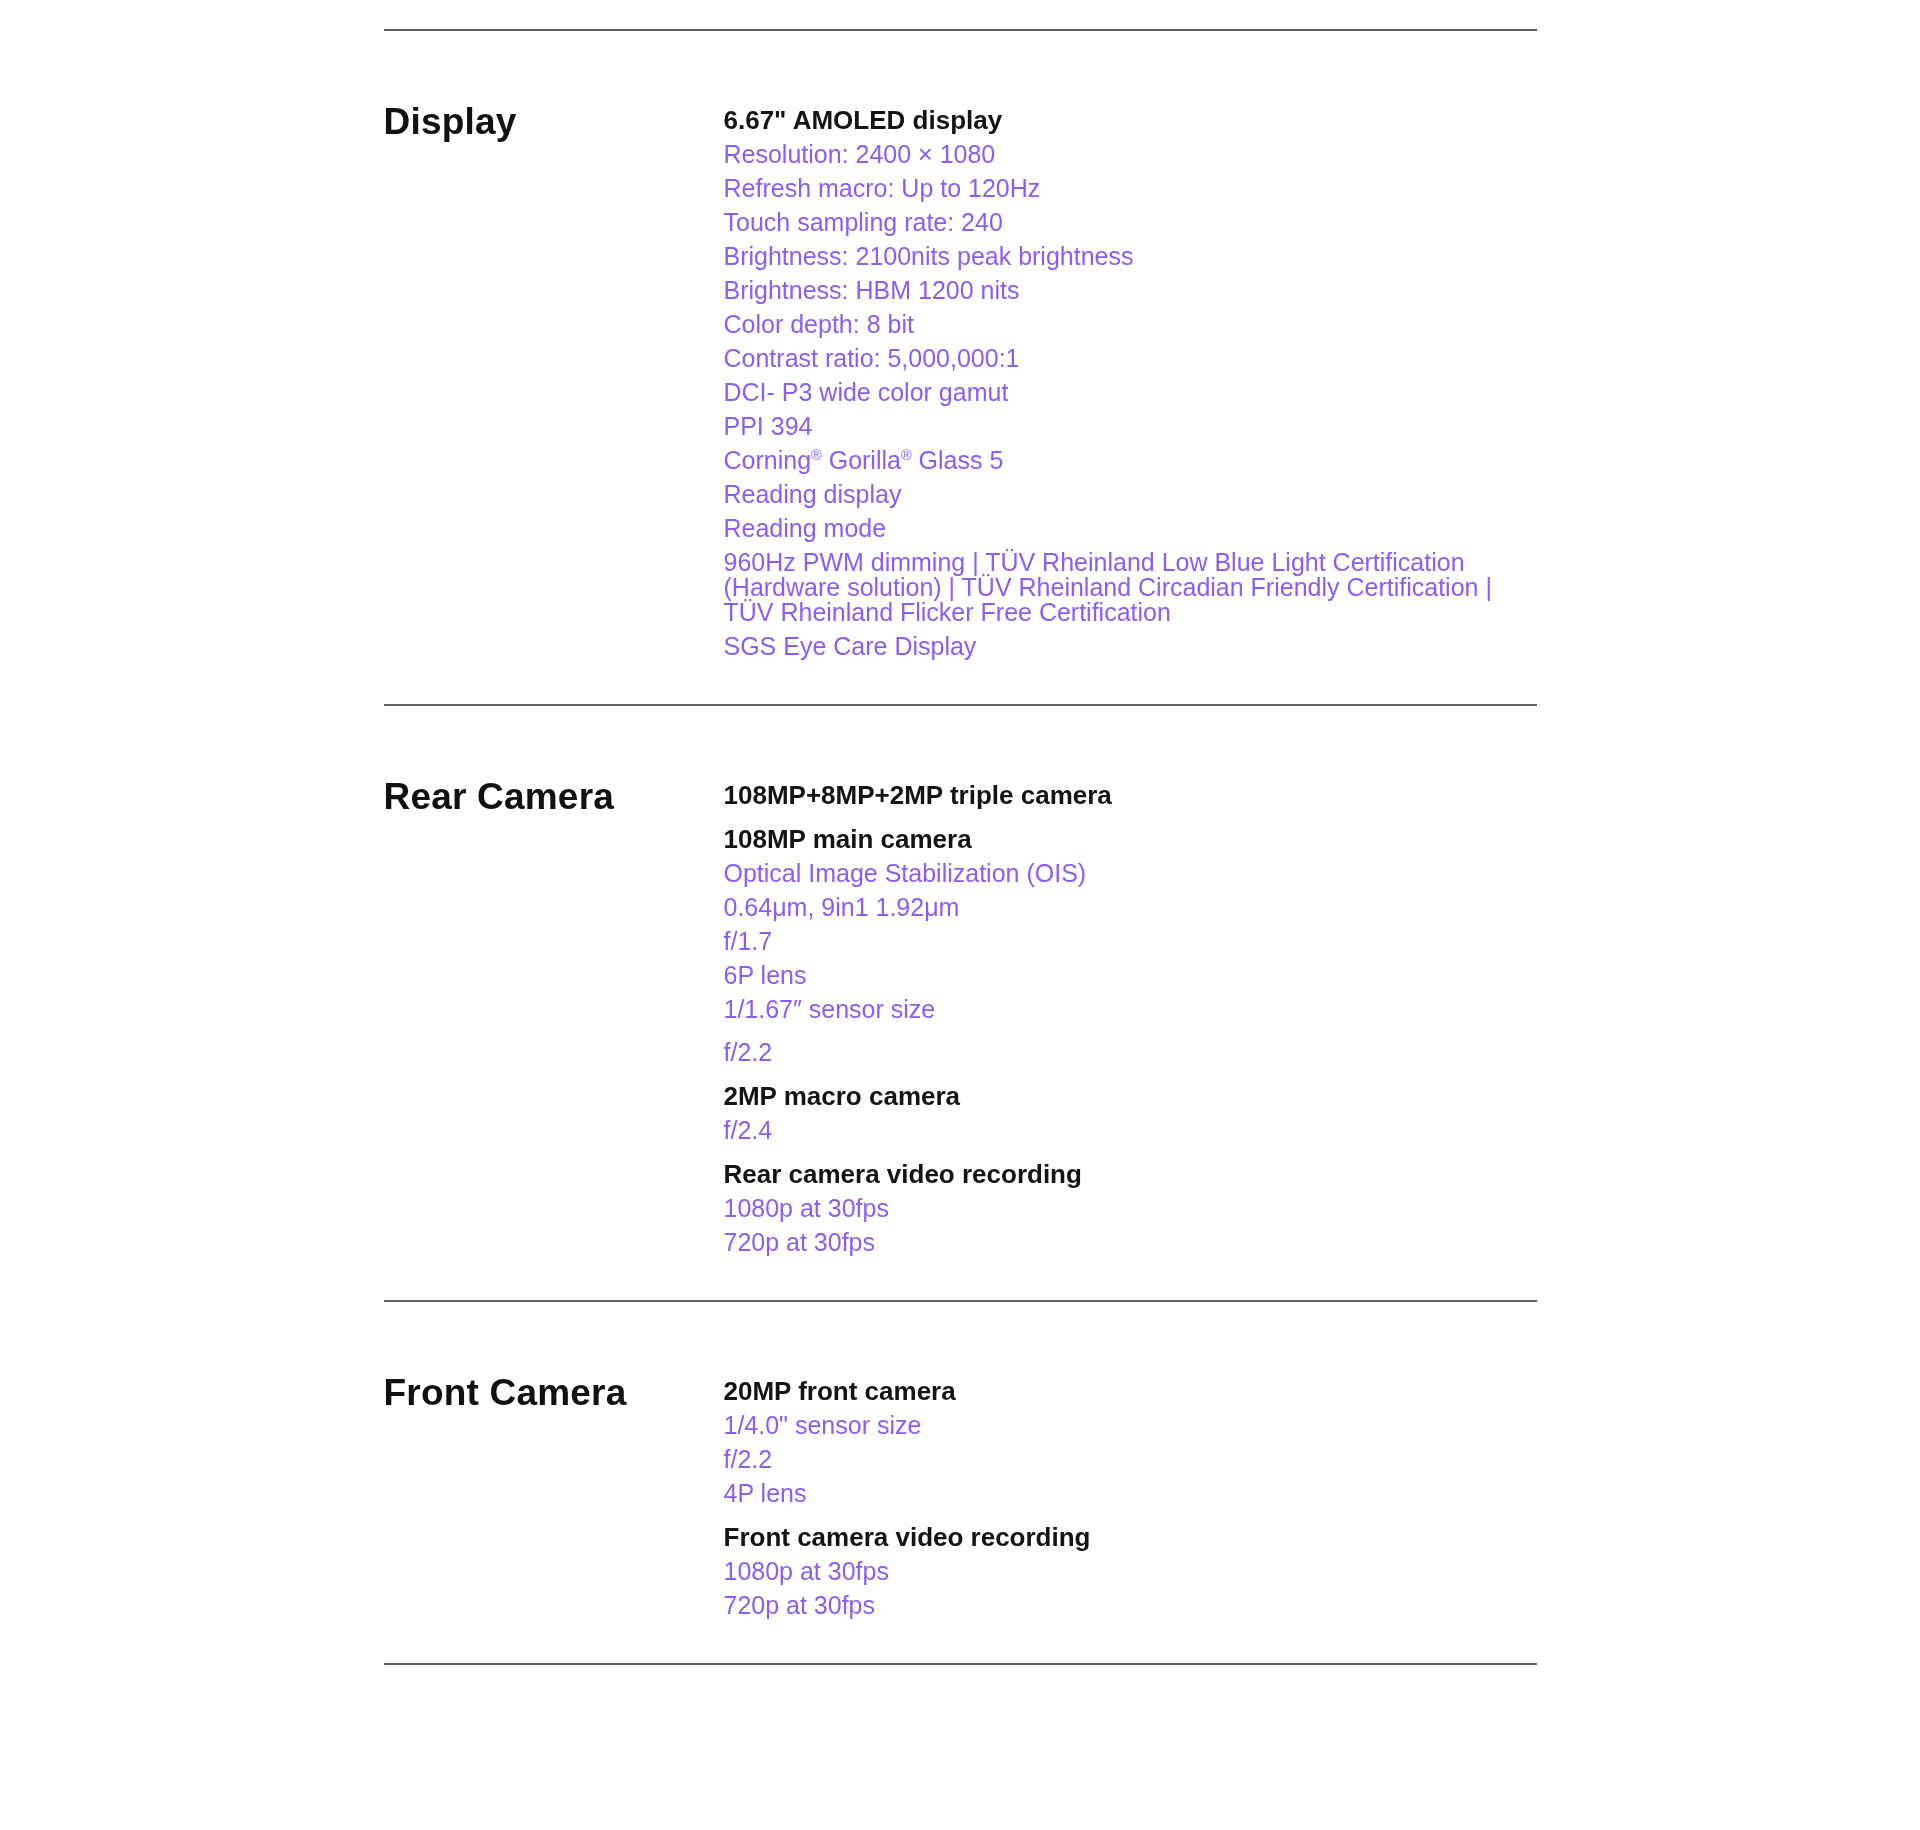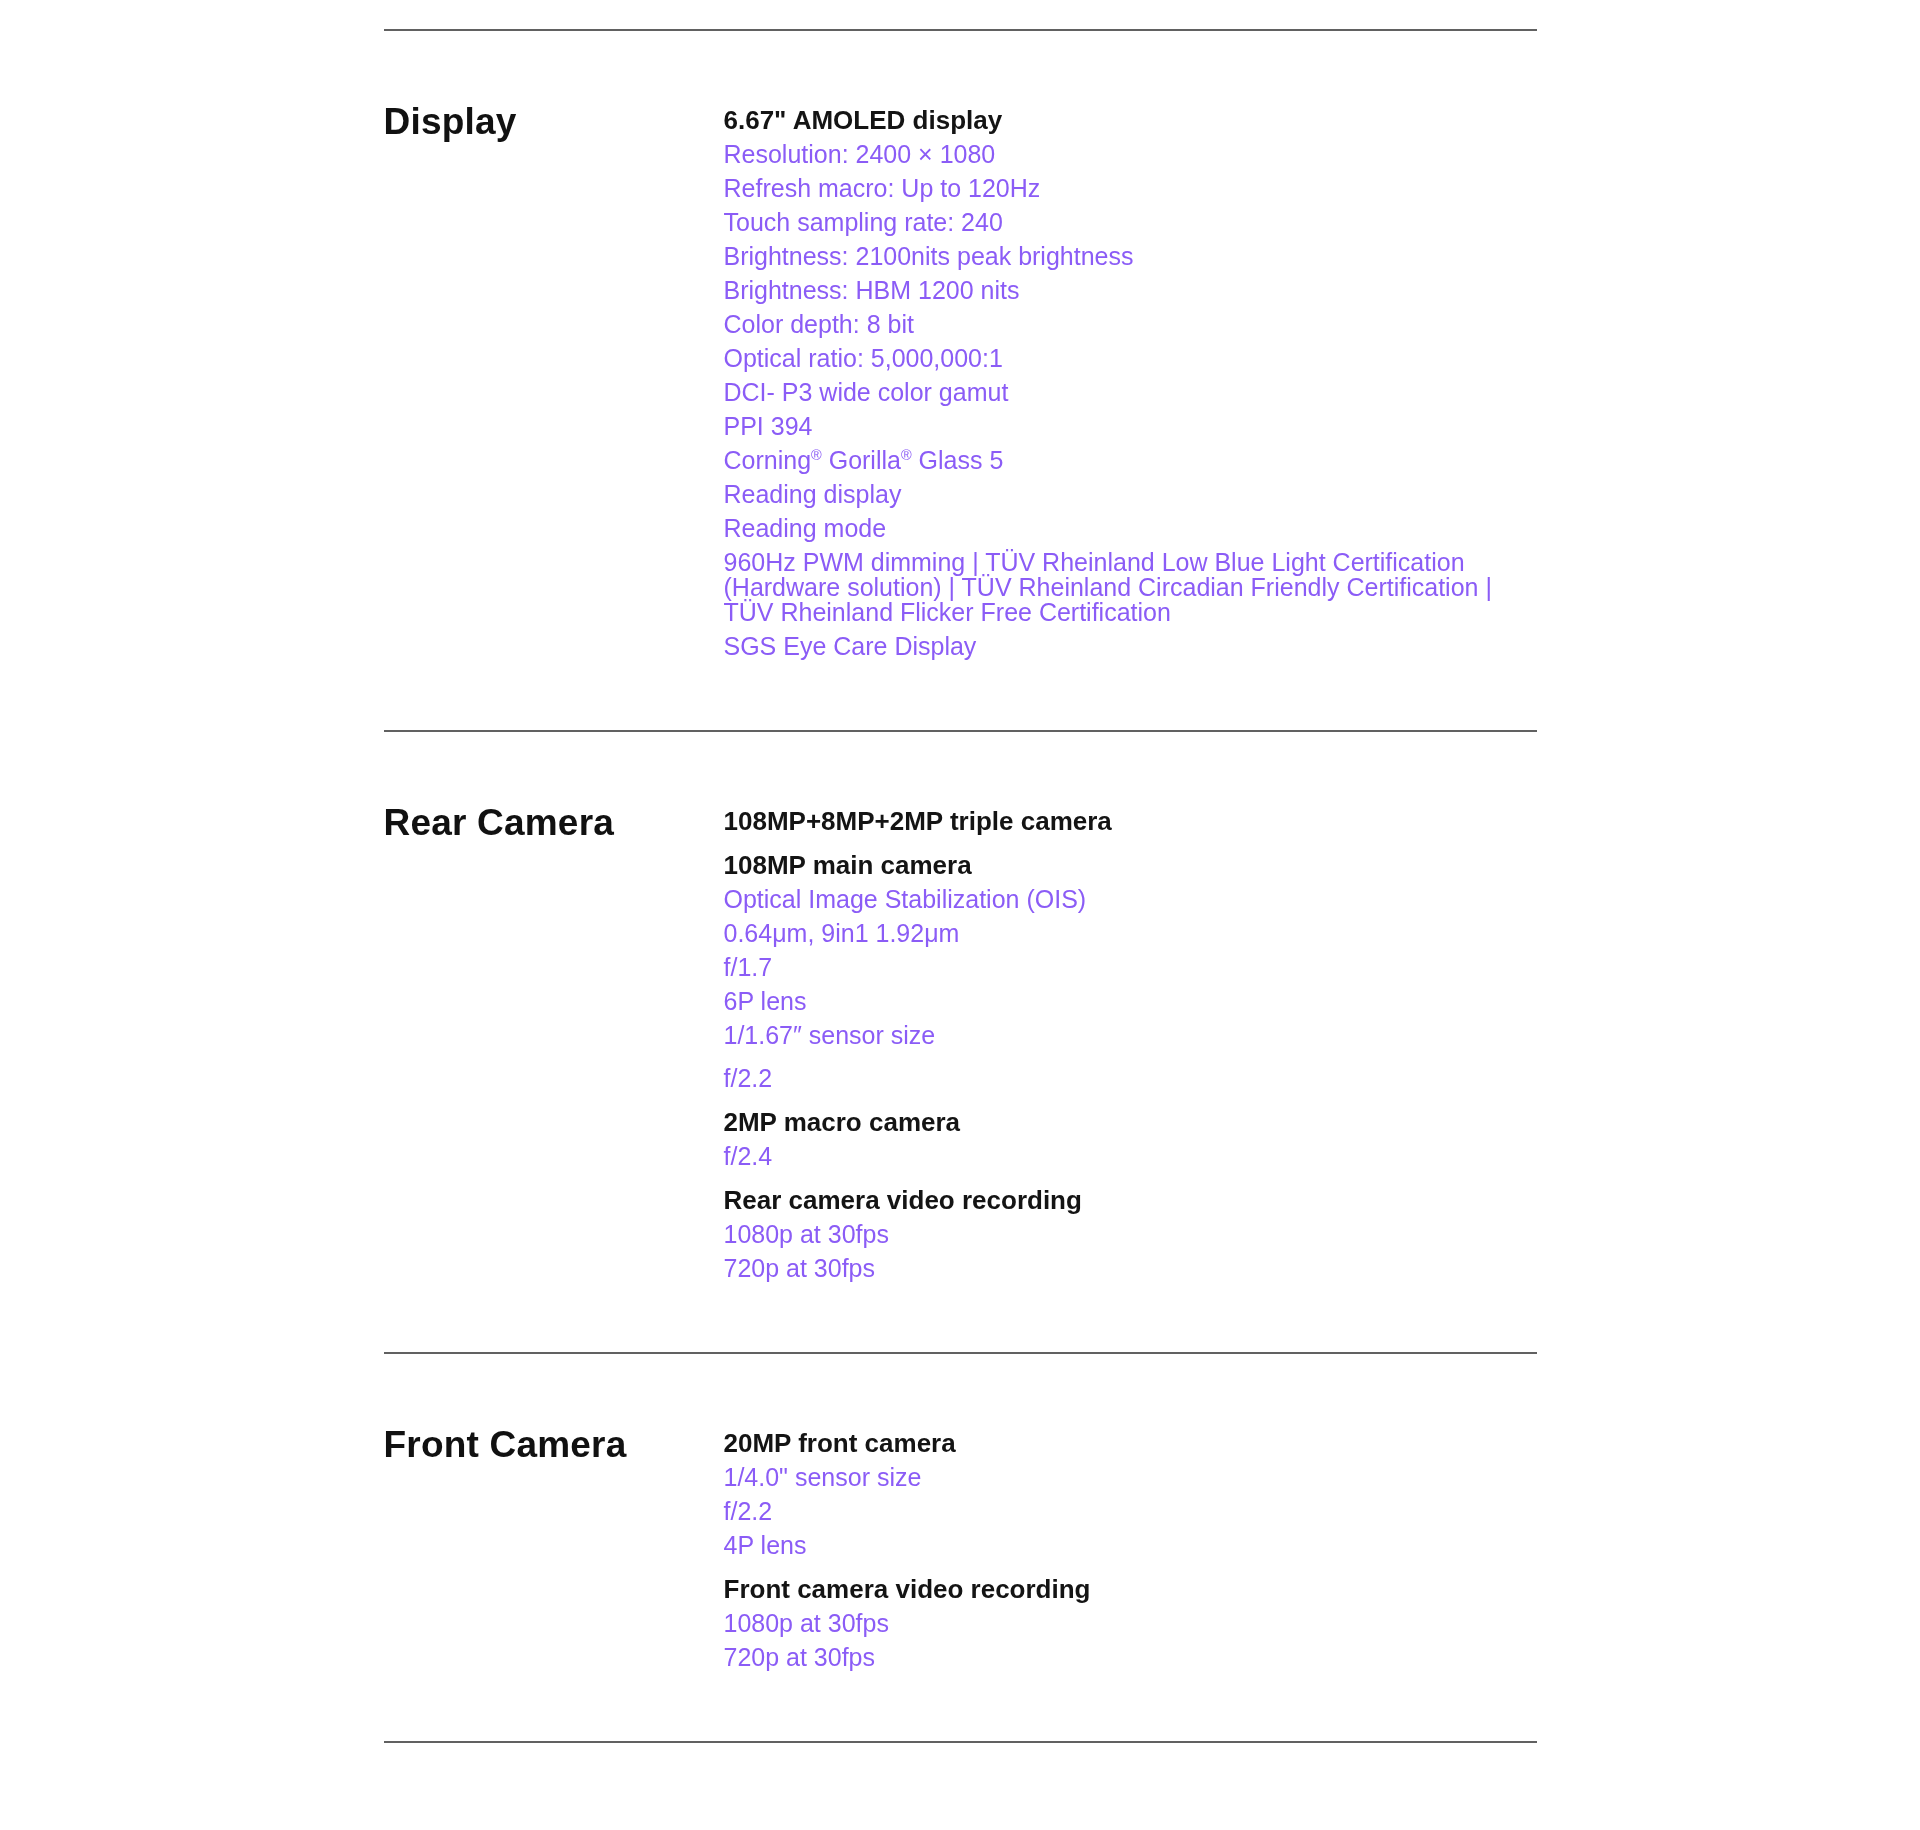--- a/index.html
+++ b/index.html
@@ -22,21 +22,21 @@
   }
   hr.divider {
     border: none;
     border-top: 2px solid #616161;
     margin: 0;
     width: 100%;
   }
   .section-body {
     display: flex;
     flex-direction: row;
-    padding: 76px 0 62px 0;
+    padding: 76px 0 36px 0;
   }
   .section-title {
     width: 340px;
     flex-shrink: 0;
     margin: -6px 0 0 0;
     font-size: 37px;
     font-weight: 700;
     line-height: 1.15;
     color: #111111;
     letter-spacing: 0.2px;
@@ -82,21 +82,21 @@
       <h2 class="section-title">Display</h2>
       <div class="section-content">
   <div class="spec-group">
     <h3 class="group-heading">6.67" AMOLED display</h3>
   <p class="spec-line">Resolution: 2400 × 1080</p>
               <p class="spec-line">Refresh macro: Up to 120Hz</p>
               <p class="spec-line">Touch sampling rate: 240</p>
               <p class="spec-line">Brightness: 2100nits peak brightness</p>
               <p class="spec-line">Brightness: HBM 1200 nits</p>
               <p class="spec-line">Color depth: 8 bit</p>
-              <p class="spec-line">Optical ratio: 5,000,000:1</p>
+              <p class="spec-line">Contrast ratio: 5,000,000:1</p>
               <p class="spec-line">DCI- P3 wide color gamut</p>
               <p class="spec-line">PPI 394</p>
               <p class="spec-line">Corning<sup>®</sup> Gorilla<sup>®</sup> Glass 5</p>
               <p class="spec-line">Reading display</p>
               <p class="spec-line">Reading mode</p>
               <p class="spec-line multiline">960Hz PWM dimming | TÜV Rheinland Low Blue Light Certification (Hardware solution) | TÜV Rheinland Circadian Friendly Certification | TÜV Rheinland Flicker Free Certification</p>
               <p class="spec-line">SGS Eye Care Display</p>
             </div>
 </div>
     </div>

